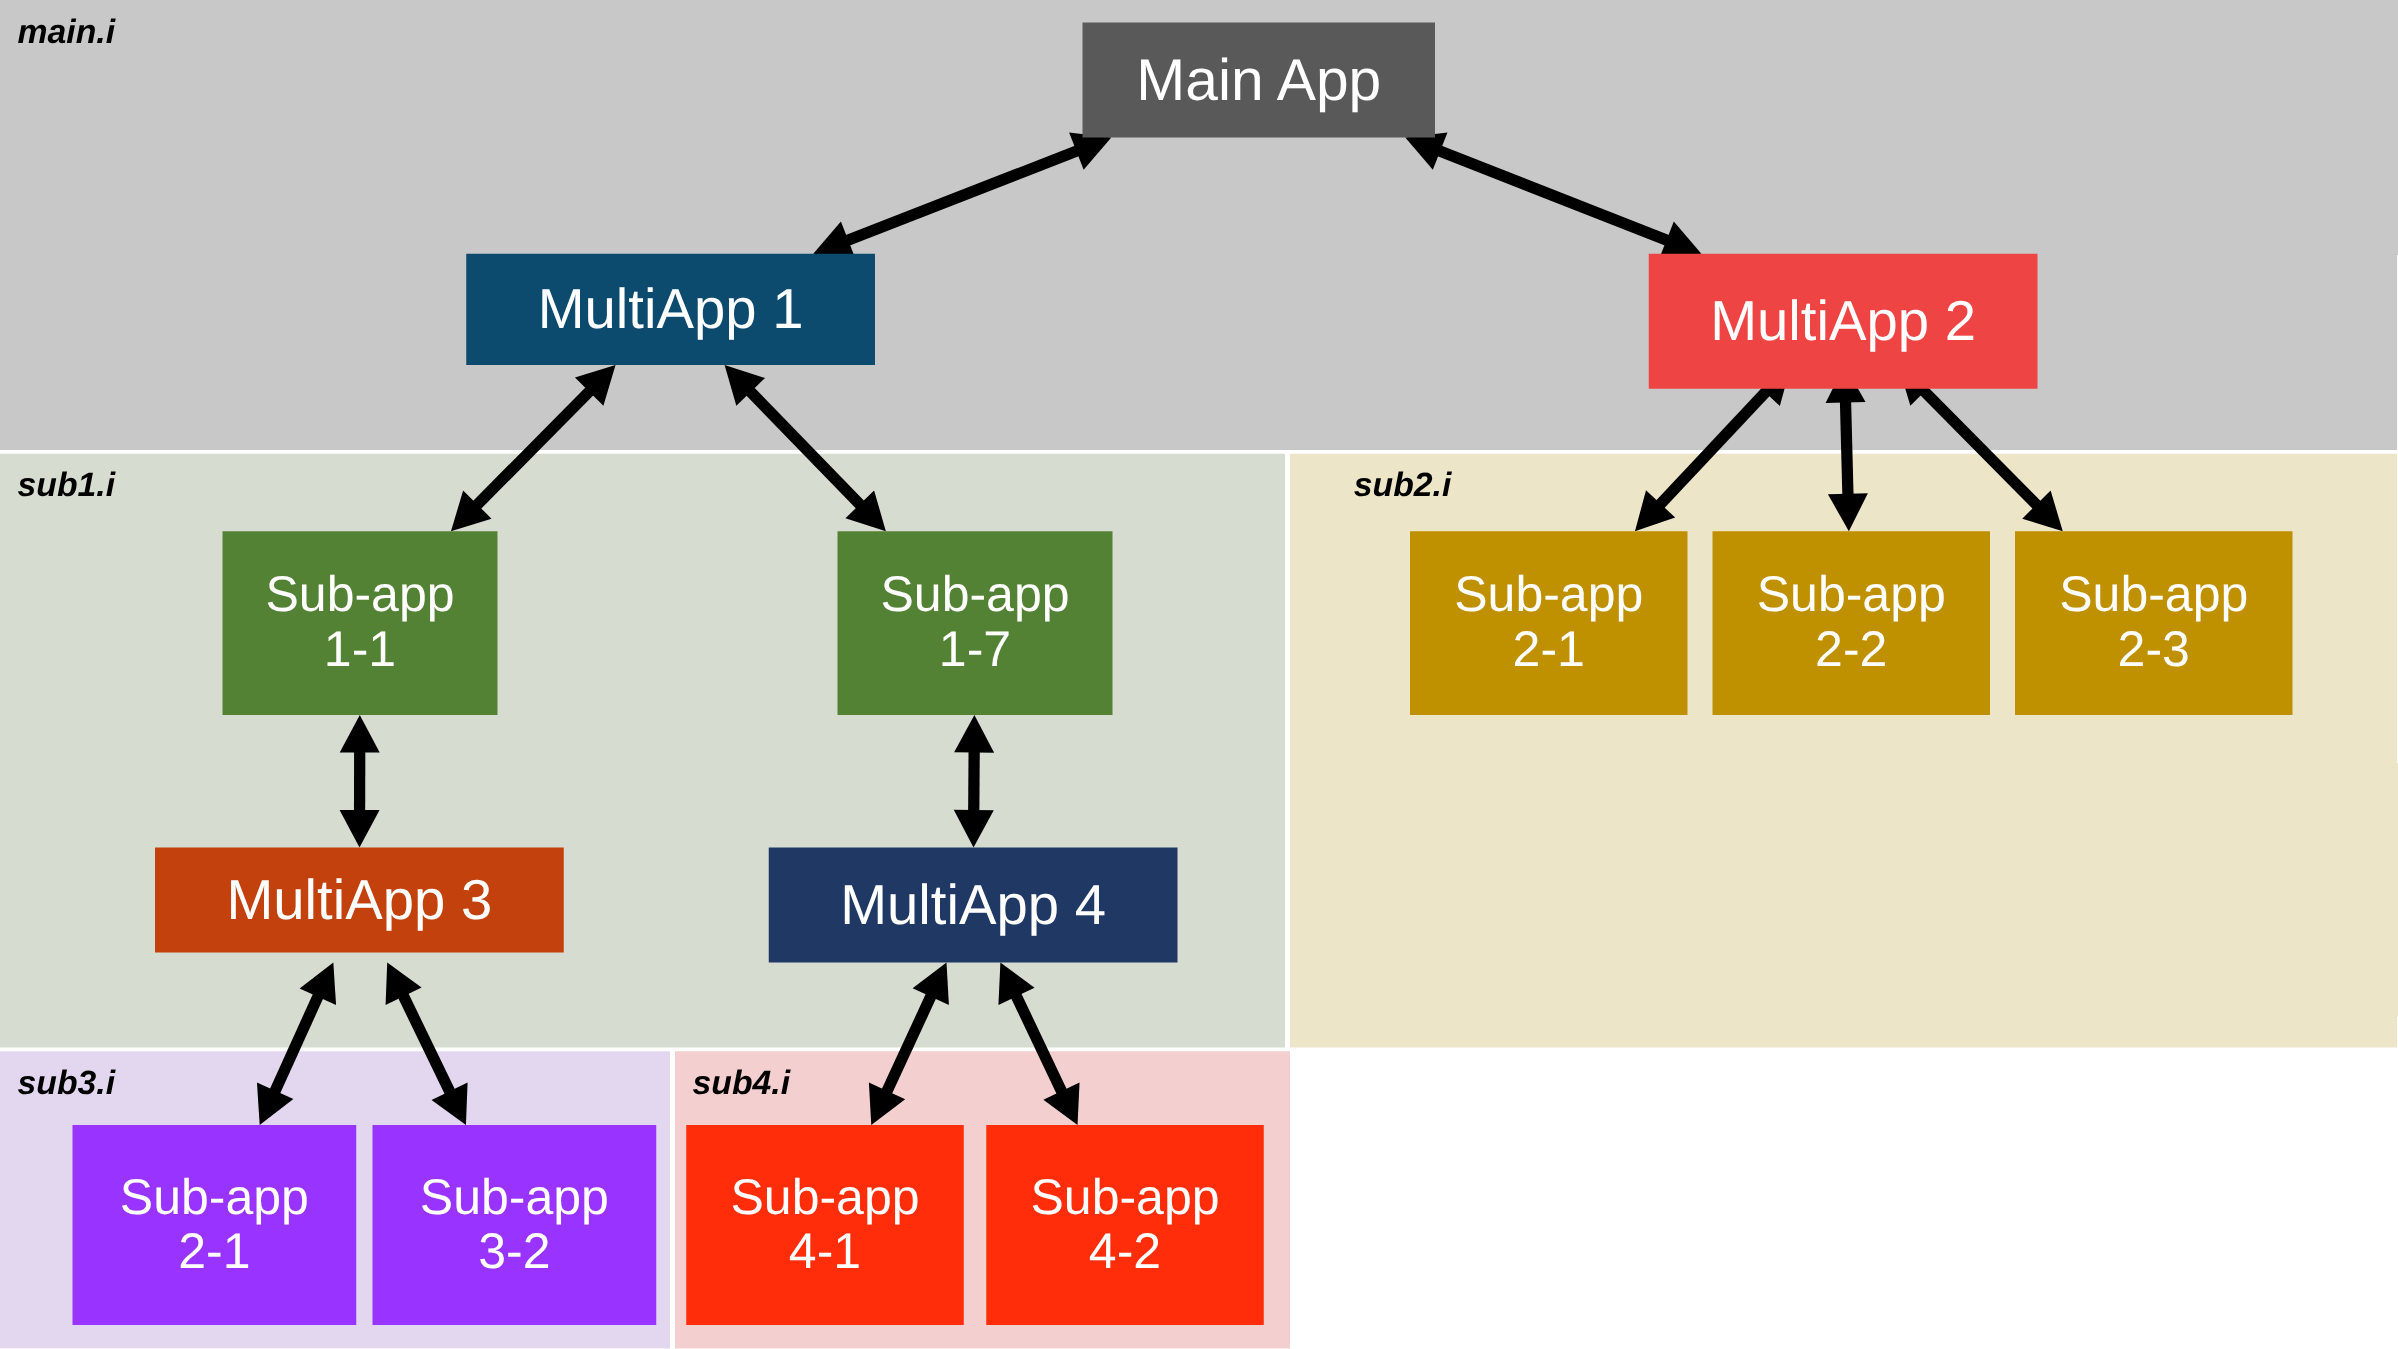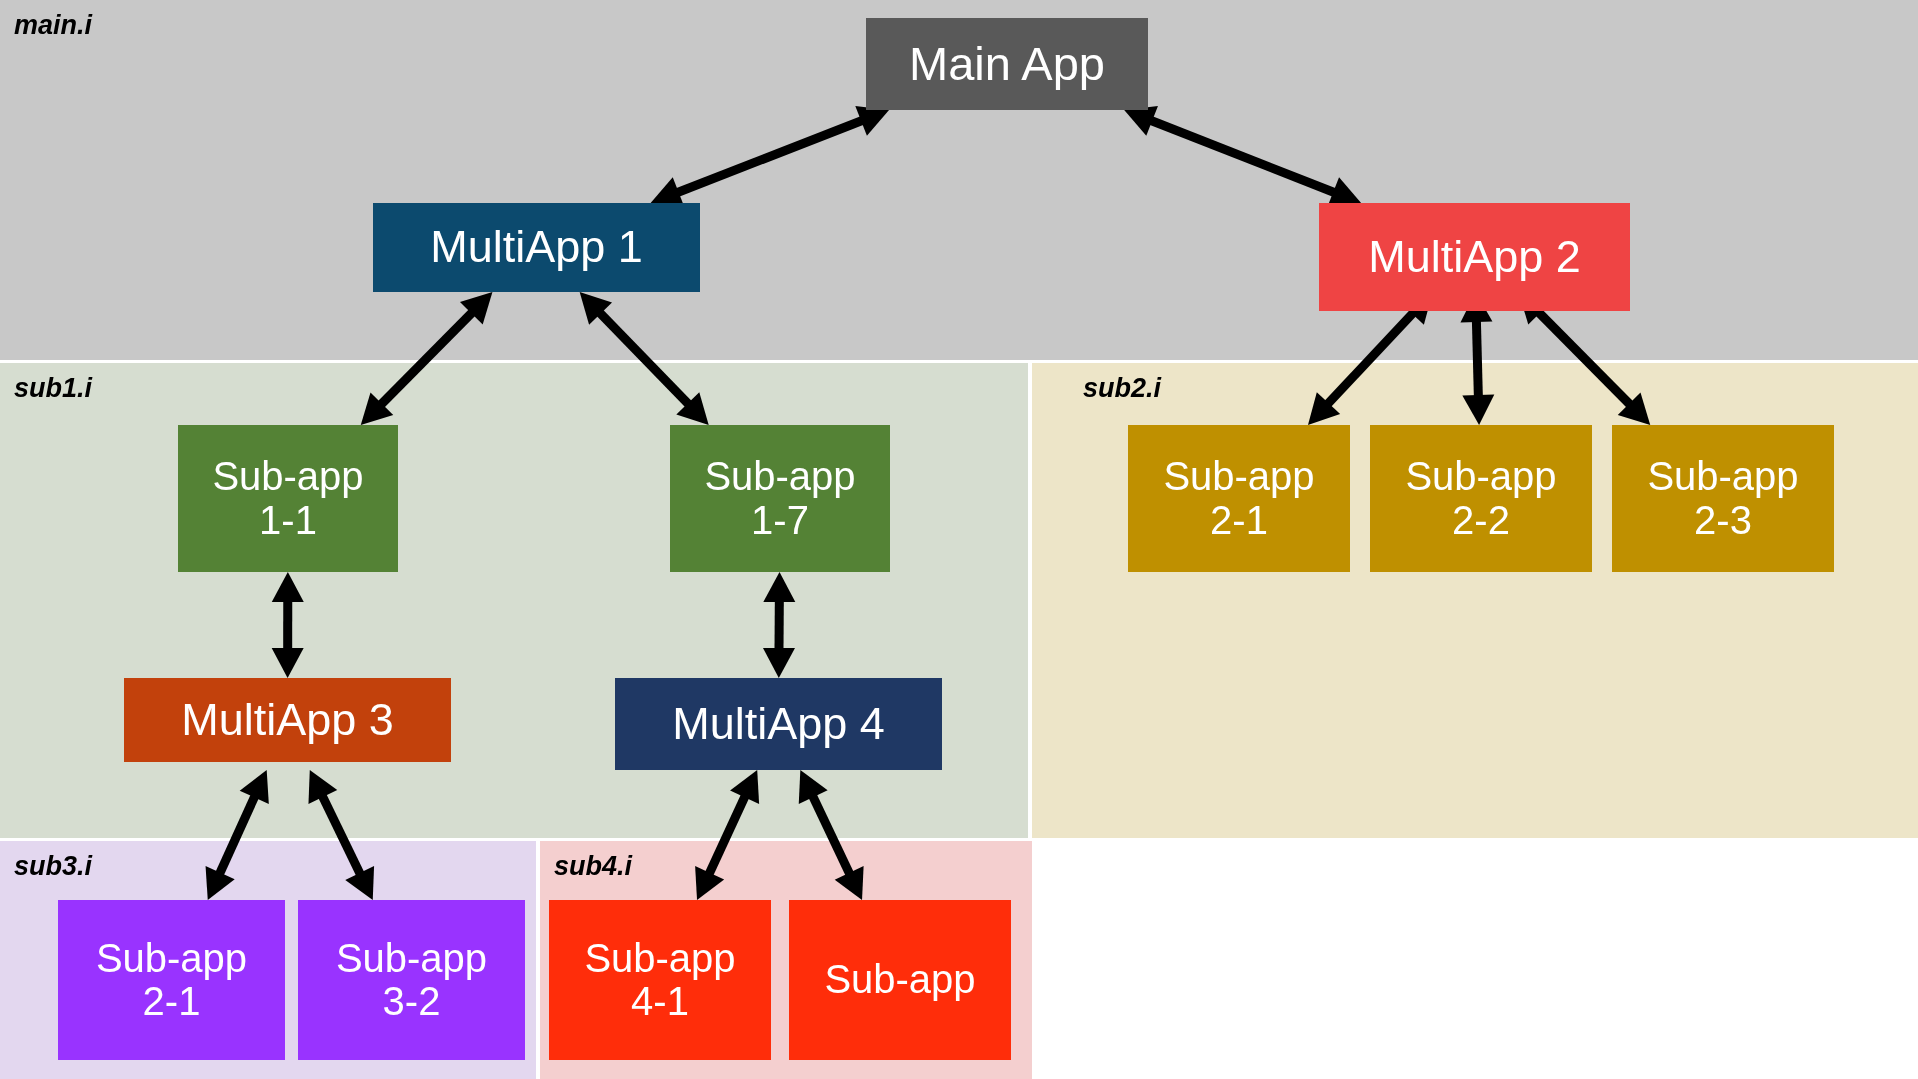--- a/index.html
+++ b/index.html
@@ -181,16 +181,17 @@
       </div>
       <div class="node n-red" style="left: 549px; top: 900px; width: 222px; height: 160px; background: rgb(255, 45, 10);">
         <span>
           <div>Sub-app</div>
           <div>4-1</div>
         </span>
       </div>
       <div class="node n-red" style="left: 789px; top: 900px; width: 222px; height: 160px; background: rgb(255, 45, 10);">
         <span>
           <div>Sub-app</div>
+          <div>4-2</div>
         </span>
       </div>
     </div>
 </div>
 
 </body></html>

